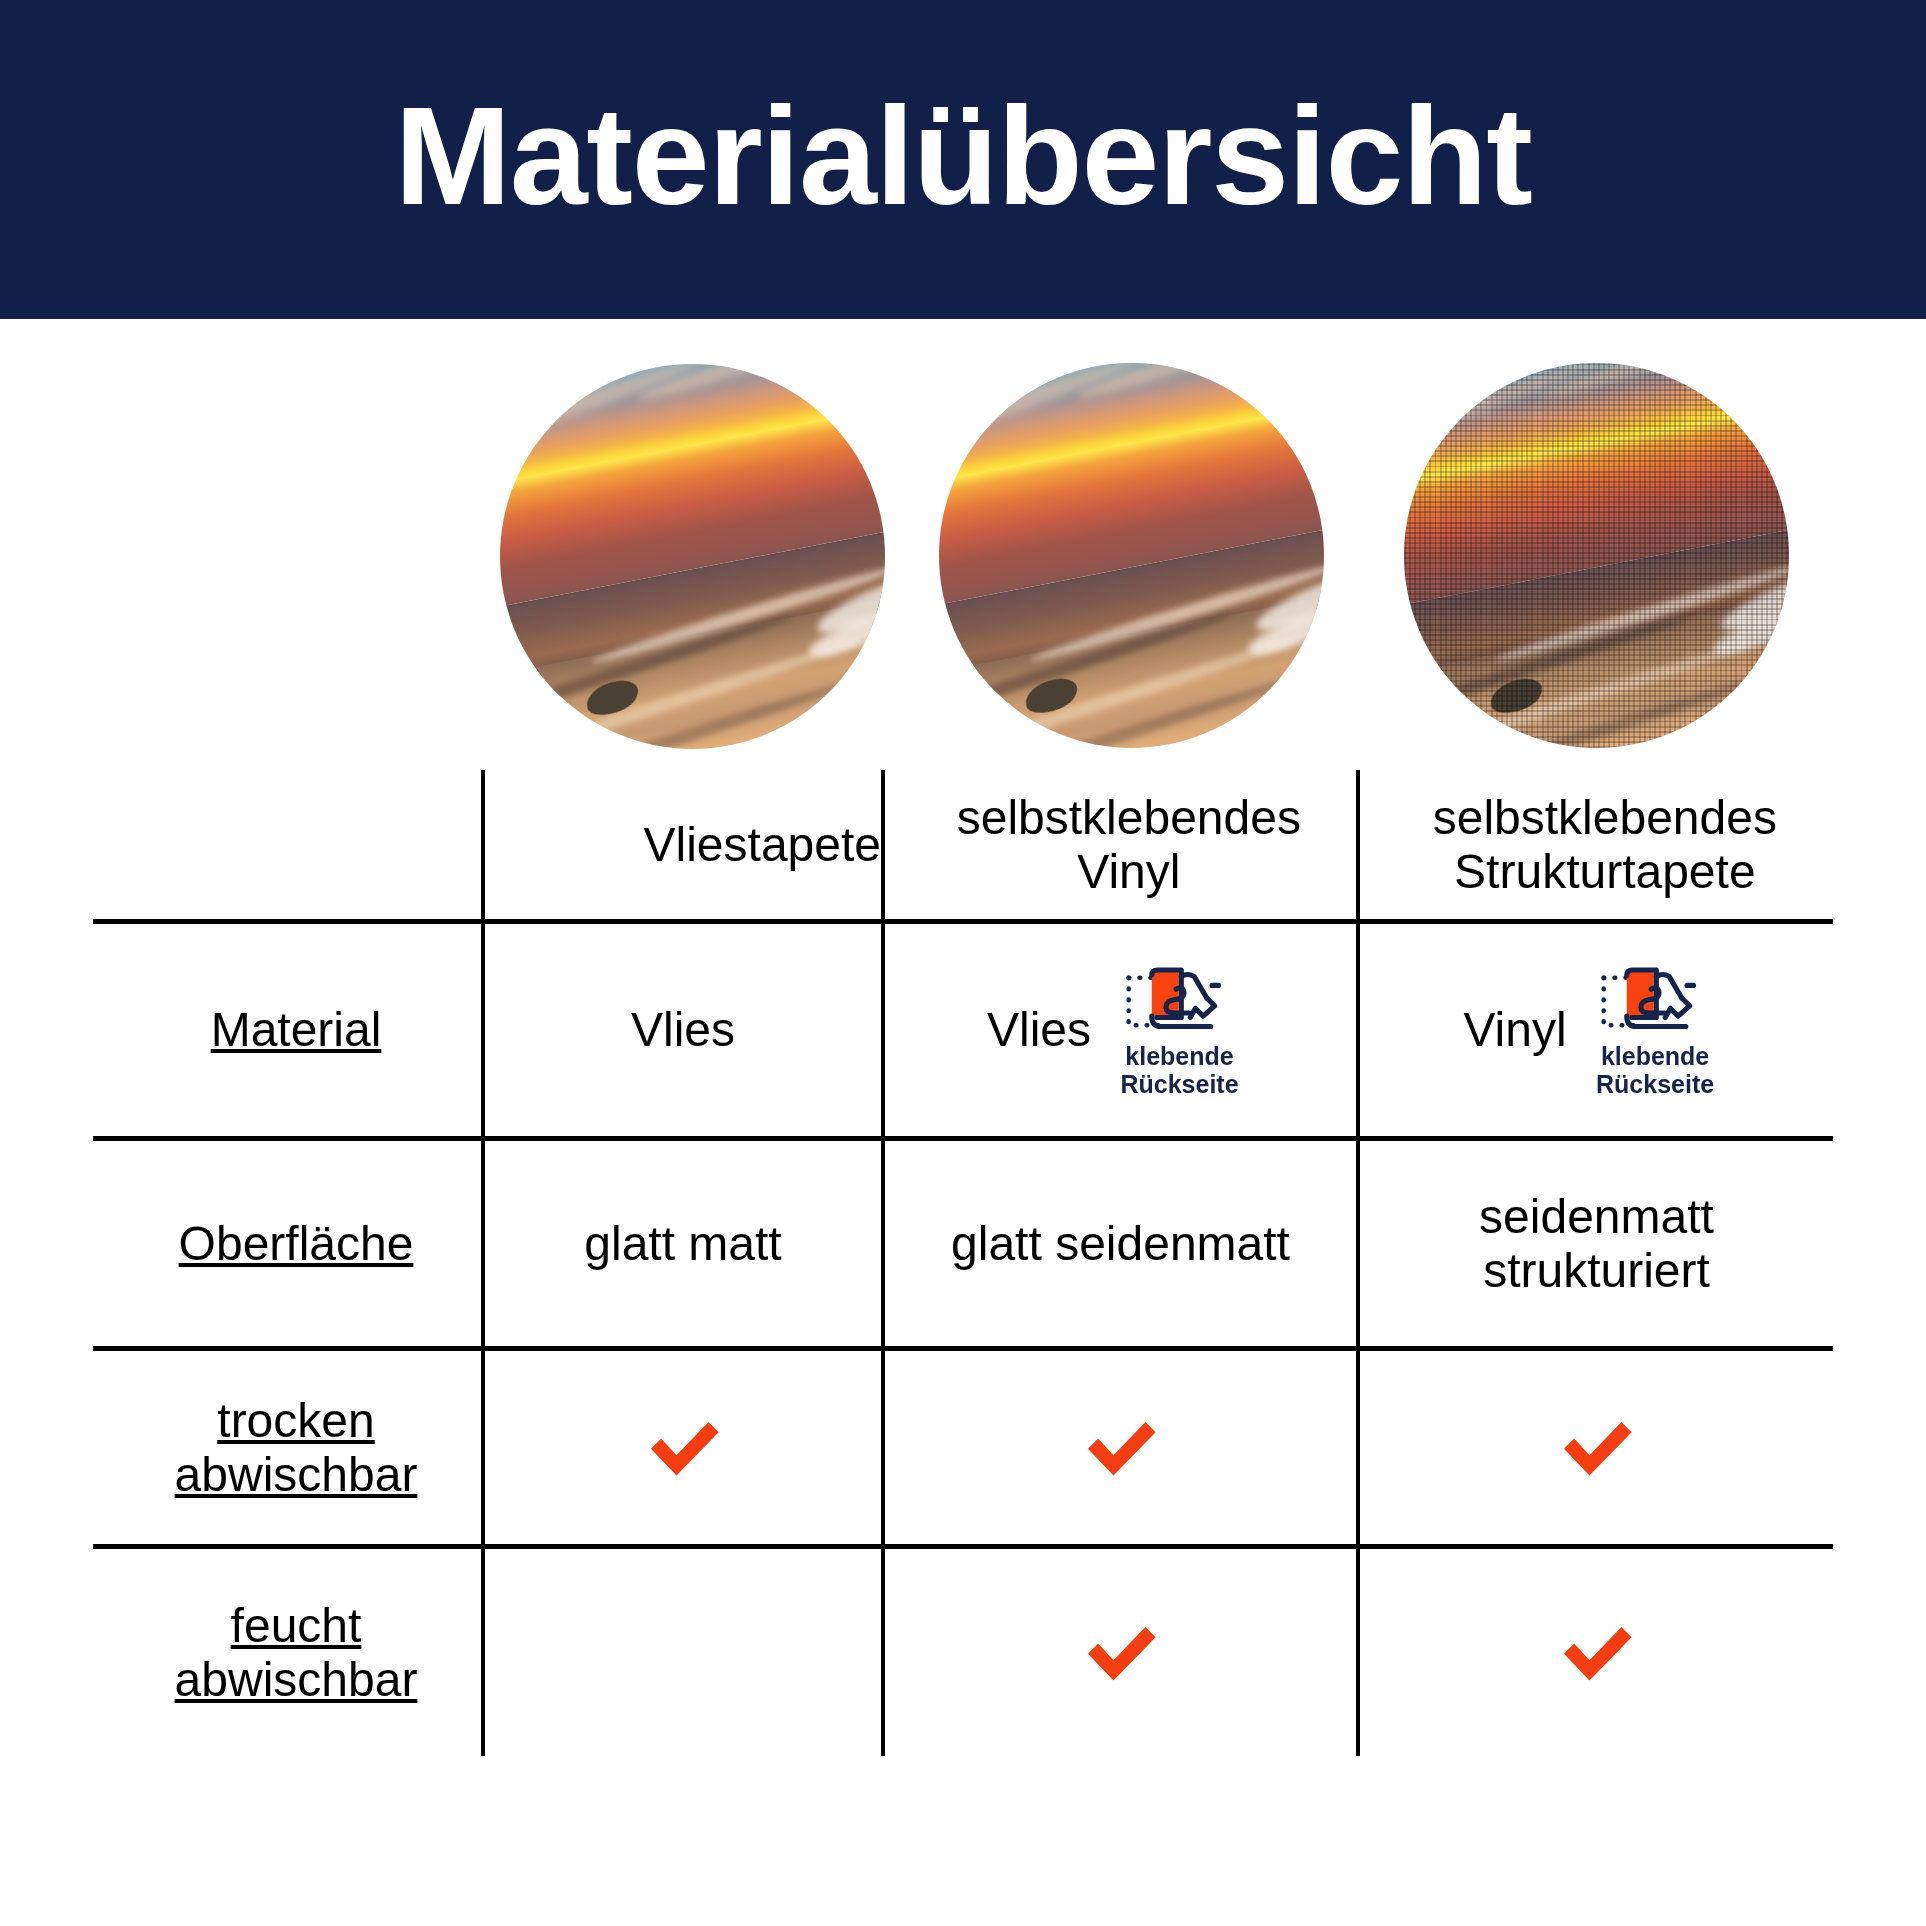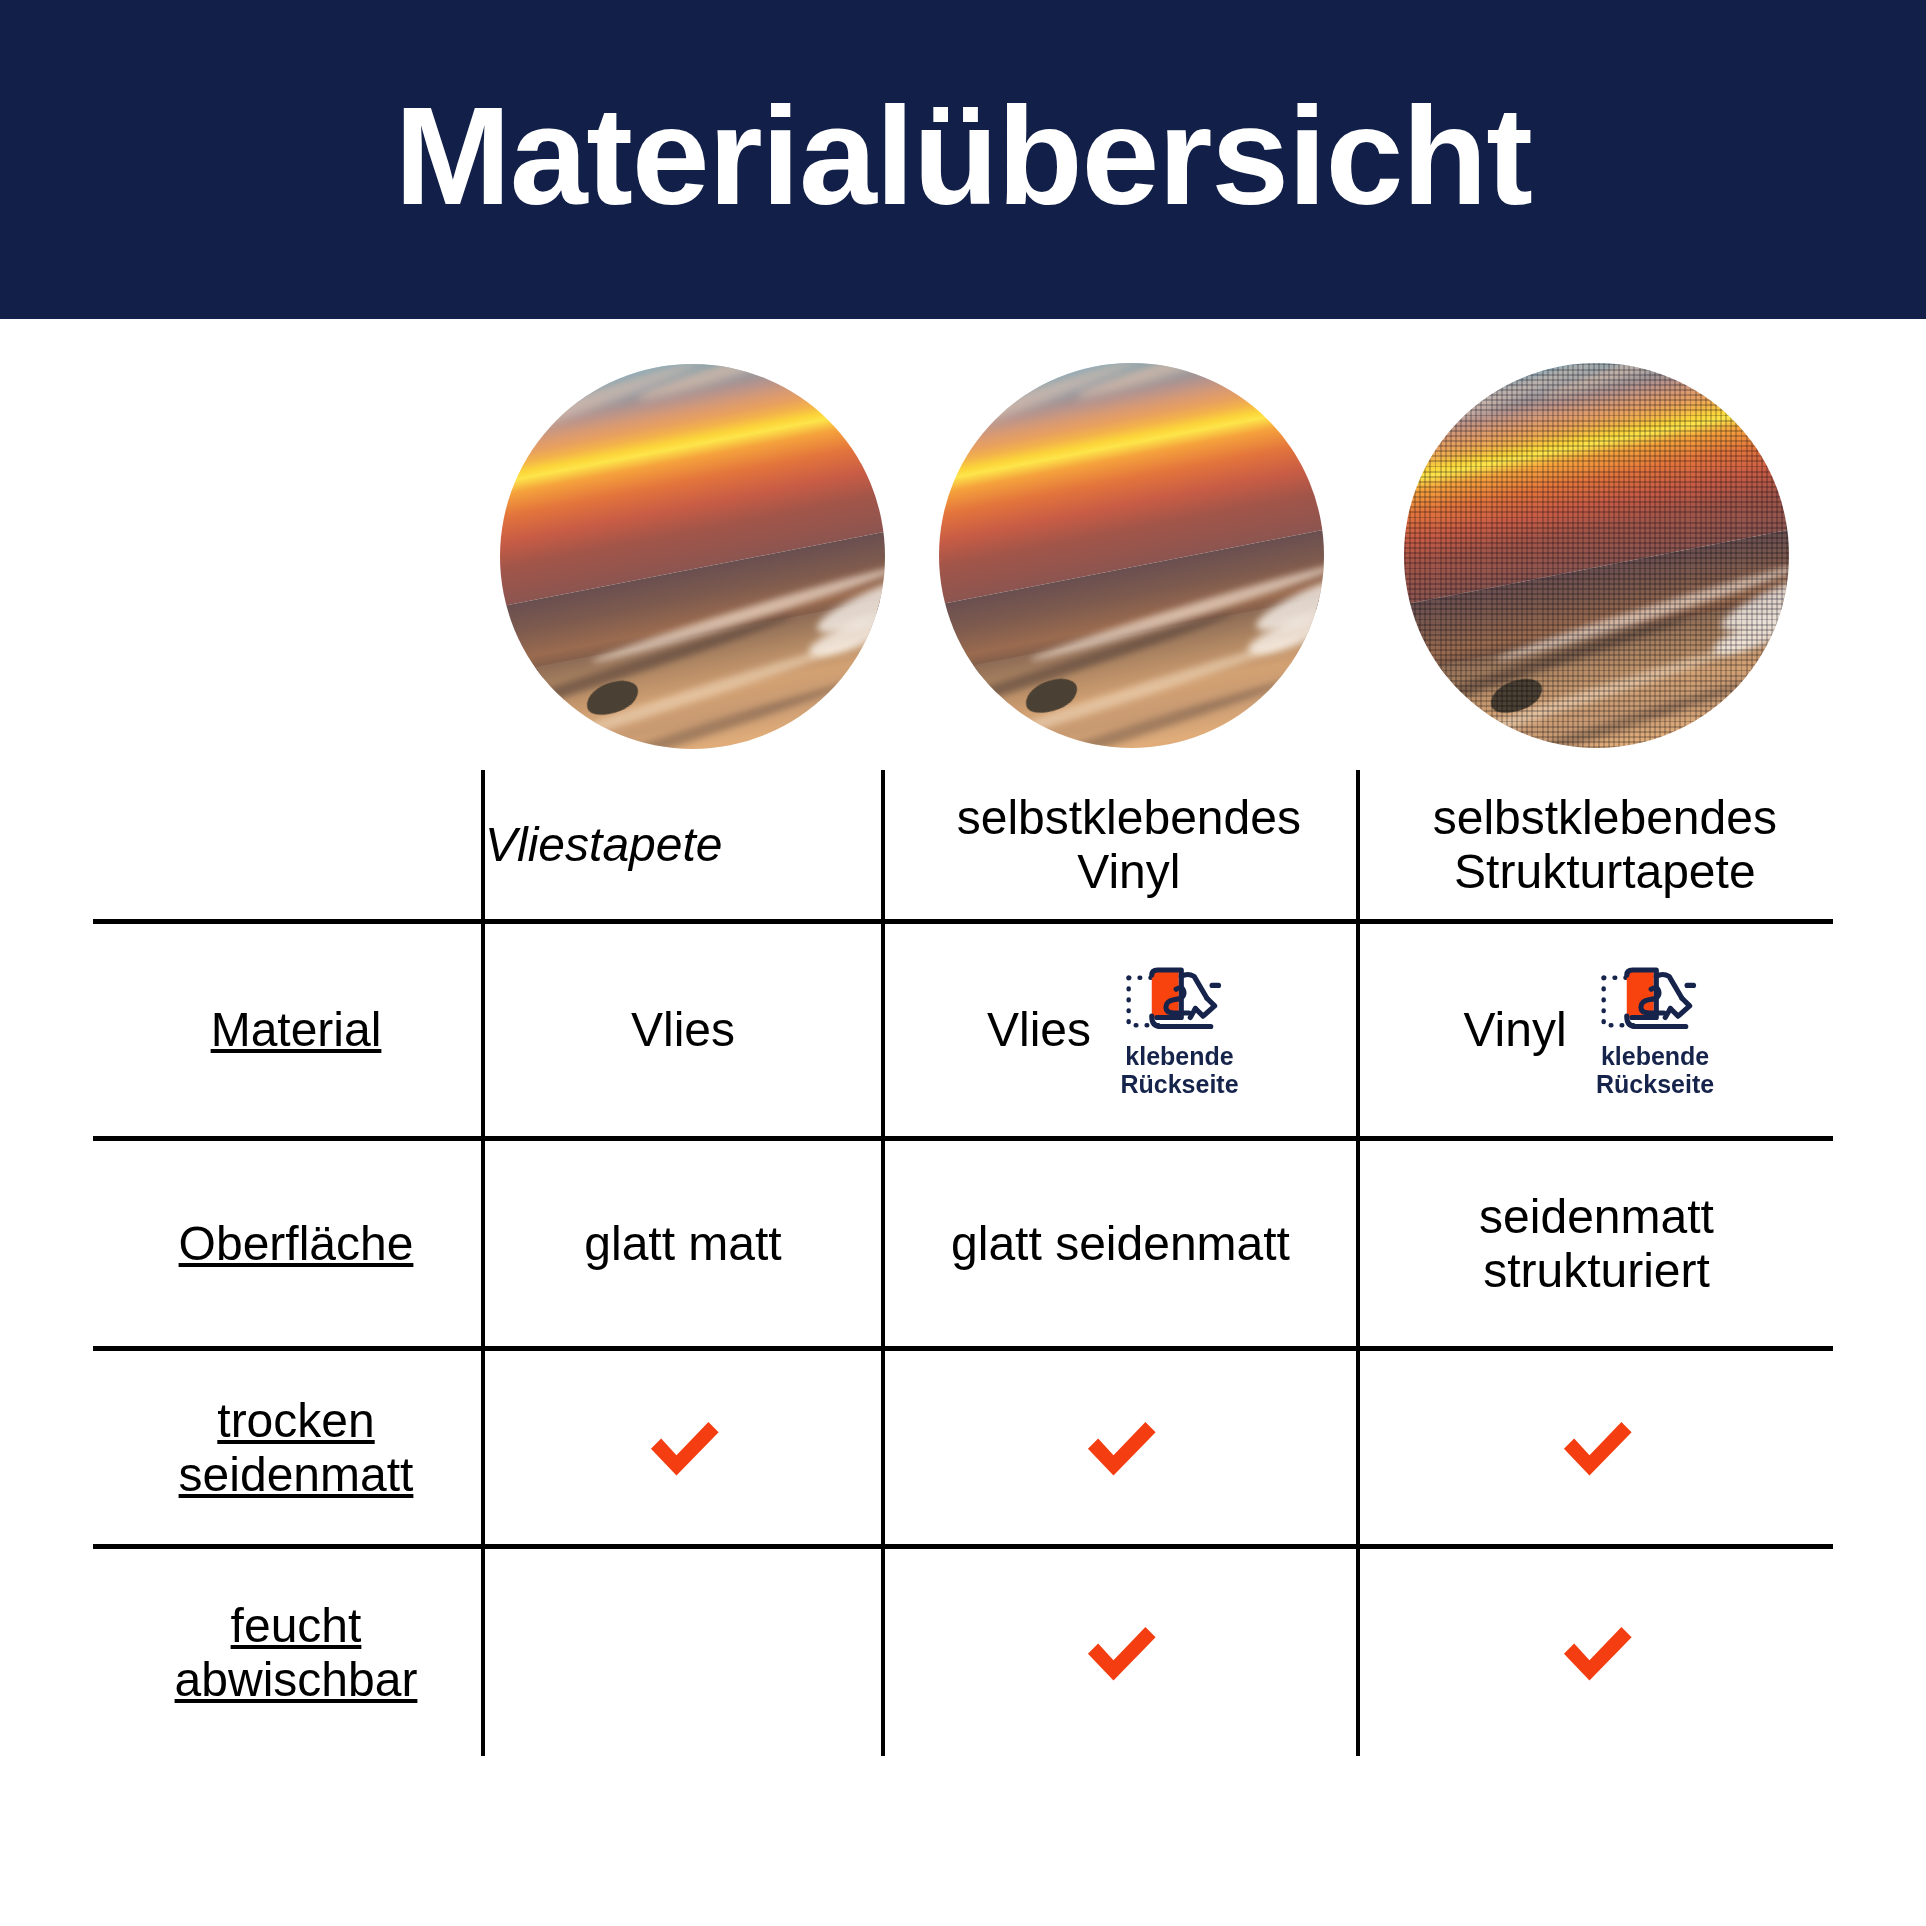--- a/index.html
+++ b/index.html
@@ -163,21 +163,21 @@
     padding-left:18px !important;
     font-size:48px;
     text-decoration:underline;
   }
   .hdr-cell{
     font-size:50px;
     text-align:left;
     padding-left:16.7px !important;
     line-height:1.15;
   }
-  .hdr-cell.center{text-align:left;padding-left:0 !important;font-style:italic;}
+  .hdr-cell.center{text-align:right;padding-left:0 !important;}
 
   .r-header td{height:149px;}
   .r-material td{height:212px;}
   .r-grammatur td{height:207px;}
   .r-oberflaeche td{height:205px;}
   .r-trocken td{height:193px;}
   .r-feucht td{height:207px;}
 
   .cell-inner{
     display:flex;align-items:center;justify-content:center;
@@ -366,21 +366,21 @@
 
 
   <tr class="r-oberflaeche sep">
     <td class="rowlabel">Oberfläche</td>
     <td class="vl">glatt matt</td>
     <td class="vl">glatt seidenmatt</td>
     <td class="vl">seidenmatt strukturiert</td>
   </tr>
 
   <tr class="r-trocken sep">
-    <td class="rowlabel">trocken seidenmatt</td>
+    <td class="rowlabel">trocken abwischbar</td>
     <td class="vl">
       <svg class="check" viewBox="0 0 130 108">
         <path d="M14 56 L30 40 L54 66 L104 14 L120 30 L54 98 Z" fill="#F43E11"></path>
       </svg>
     </td>
     <td class="vl">
       <svg class="check" viewBox="0 0 130 108">
         <path d="M14 56 L30 40 L54 66 L104 14 L120 30 L54 98 Z" fill="#F43E11"></path>
       </svg>
     </td>

